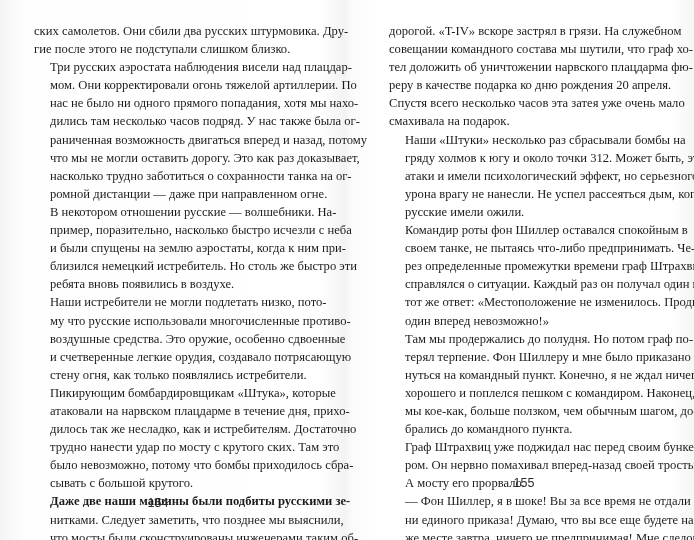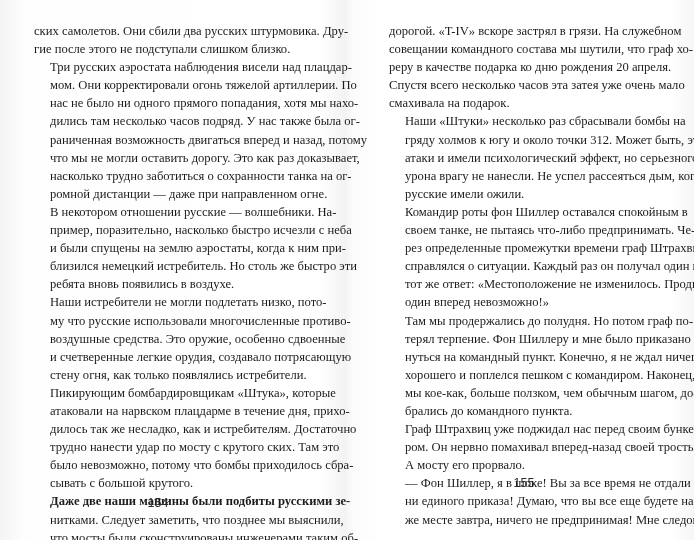--- a/index.html
+++ b/index.html
@@ -84,20 +84,21 @@
           <span class="line">что мосты были сконструированы инженерами таким об-</span>
         </div>
       </div>
     <div class="folio">154</div>
   </div>
   <div class="page right">
     <div class="text" id="right-text">
         <div class="para">
           <span class="line">дорогой. «T-IV» вскоре застрял в грязи. На служебном</span>
           <span class="line">совещании командного состава мы шутили, что граф хо-</span>
+          <span class="line">тел доложить об уничтожении нарвского плацдарма фю-</span>
           <span class="line">реру в качестве подарка ко дню рождения 20 апреля.</span>
           <span class="line">Спустя всего несколько часов эта затея уже очень мало</span>
           <span class="line last">смахивала на подарок.</span>
         </div>
         <div class="para indent">
           <span class="line" style="text-indent: 16px;">Наши «Штуки» несколько раз сбрасывали бомбы на</span>
           <span class="line">гряду холмов к югу и около точки 312. Может быть, эти</span>
           <span class="line">атаки и имели психологический эффект, но серьезного</span>
           <span class="line">урона врагу не нанесли. Не успел рассеяться дым, когда</span>
           <span class="line last">русские имели ожили.</span>

